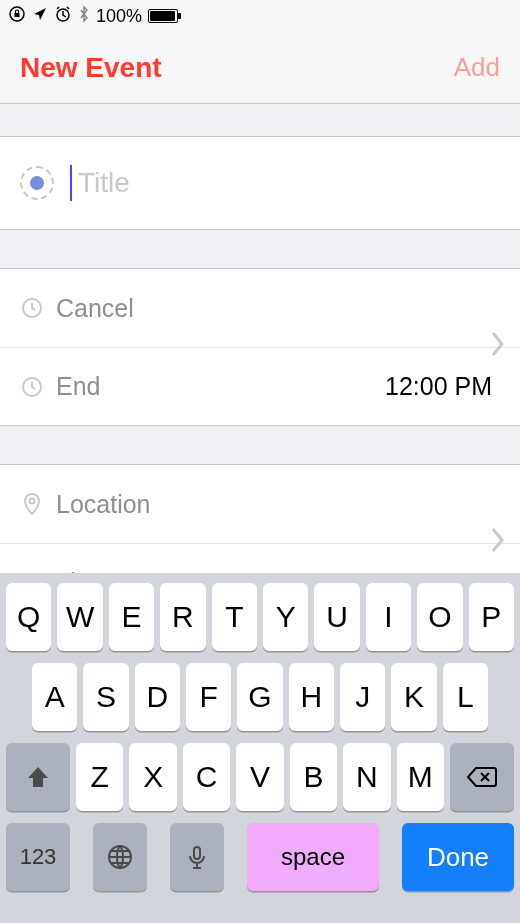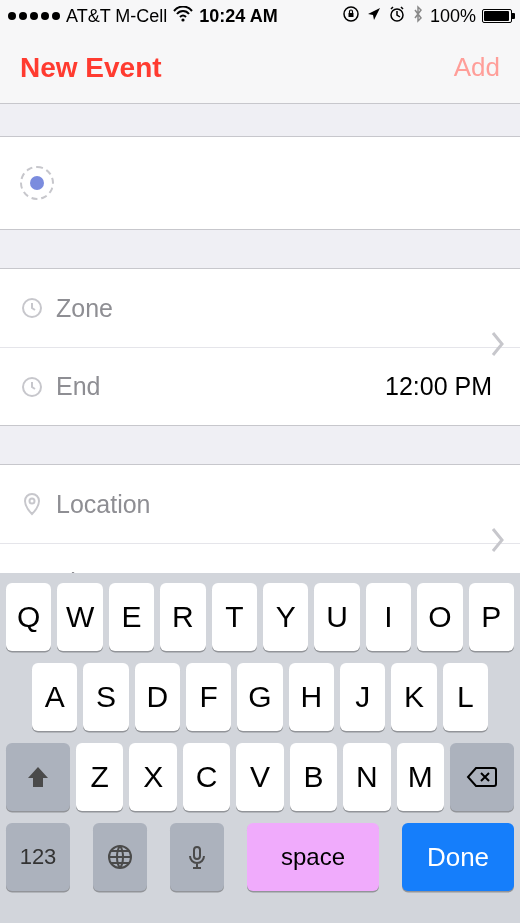--- a/index.html
+++ b/index.html
@@ -91,37 +91,20 @@
   .key.globe, .key.mic { background:#acb2bd; flex:0 0 54px; }
   .key.globe svg, .key.mic svg { width:26px; height:26px; stroke:#4a4a4a; fill:none; stroke-width:2; }
   .key.space { background:#f0abfc; flex:1; font-size:24px; }
   .key.done { background:#157efb; color:#fff; flex:0 0 112px; font-size:26px; }
 
 </style>
 </head>
 <body>
 
 <div class="status-bar">
-  <div class="status-left">
-    <span class="dots">
-      <span class="dot"></span>
-        <span class="dot"></span>
-        <span class="dot"></span>
-        <span class="dot"></span>
-        <span class="dot"></span>
-    </span>
-    <span class="carrier">AT&amp;T M-Cell</span>
-    <span class="wifi-icon">
-      <svg width="20" height="16" viewBox="0 0 20 16">
-          <path d="M1 5 C6 -1 14 -1 19 5 M4 8 C7 4 13 4 16 8 M7 11 C9 9 11 9 13 11" stroke="#000" stroke-width="2" fill="none"></path>
-          <circle cx="10" cy="14" r="1.6" fill="#000"></circle>
-        </svg>
-    </span>
-    <span class="status-time">10:24 AM</span>
-  </div>
   <div class="status-right">
     <span>
       <svg width="18" height="18" viewBox="0 0 18 18">
           <circle cx="9" cy="9" r="7" stroke="#000" stroke-width="1.5" fill="none"></circle>
           <rect x="6.5" y="8" width="5" height="4" fill="#000"></rect>
           <path d="M7.5 8 V6.5 a1.5 1.5 0 0 1 3 0 V8" stroke="#000" stroke-width="1.2" fill="none"></path>
         </svg>
     </span>
     <span>
       <svg width="16" height="16" viewBox="0 0 16 16">
@@ -153,34 +136,35 @@
   <span class="nav-btn dim">Add</span>
 </div>
 
 <div class="gap sm"></div>
 
 <div class="section title-section">
   <div class="row">
     <span class="dashed-dot">
         <span class="inner"></span>
       </span>
+    <input class="title-input" placeholder="Title" style="">
   </div>
 </div>
 
 <div class="gap"></div>
 
 <div class="section date-group">
   <div class="row">
     <span class="lead-icon">
       <svg viewBox="0 0 24 24">
           <circle cx="12" cy="12" r="9" stroke-width="2"></circle>
           <path d="M12 7 V12 L15 14" stroke-width="2"></path>
         </svg>
     </span>
-    <span class="row-label">Zone</span>
+    <span class="row-label">Cancel</span>
   </div>
   <div class="row">
     <span class="lead-icon">
       <svg viewBox="0 0 24 24">
           <circle cx="12" cy="12" r="9" stroke-width="2"></circle>
           <path d="M12 7 V12 L15 14" stroke-width="2"></path>
         </svg>
     </span>
     <span class="row-label">End</span>
     <span class="row-value">12:00 PM</span>

